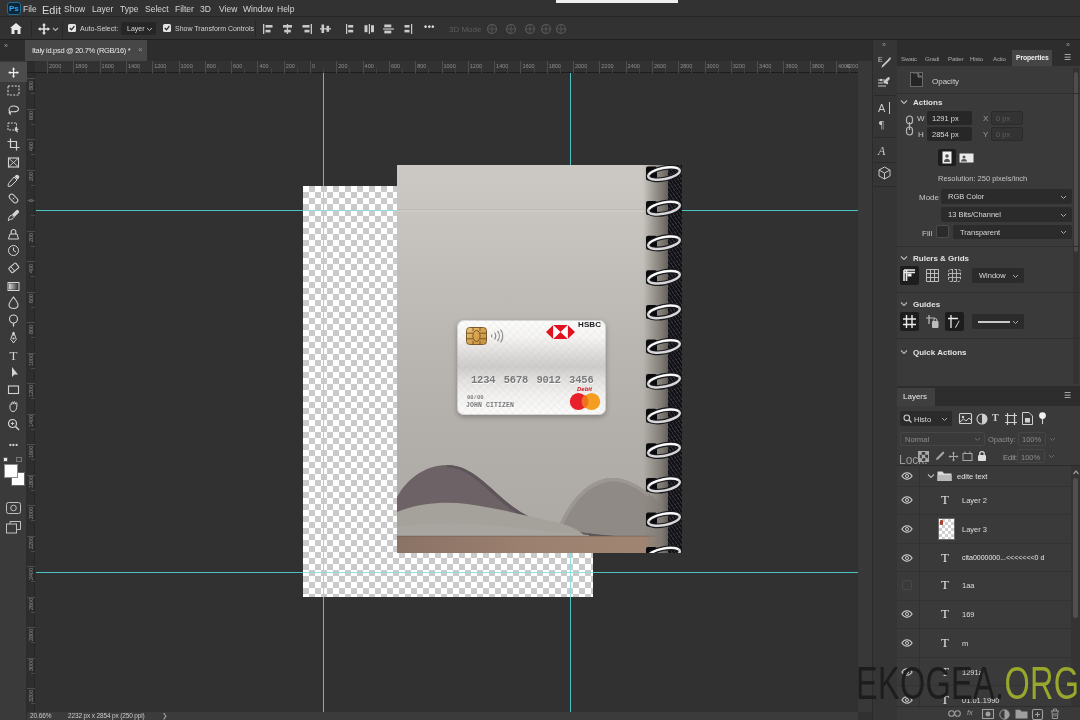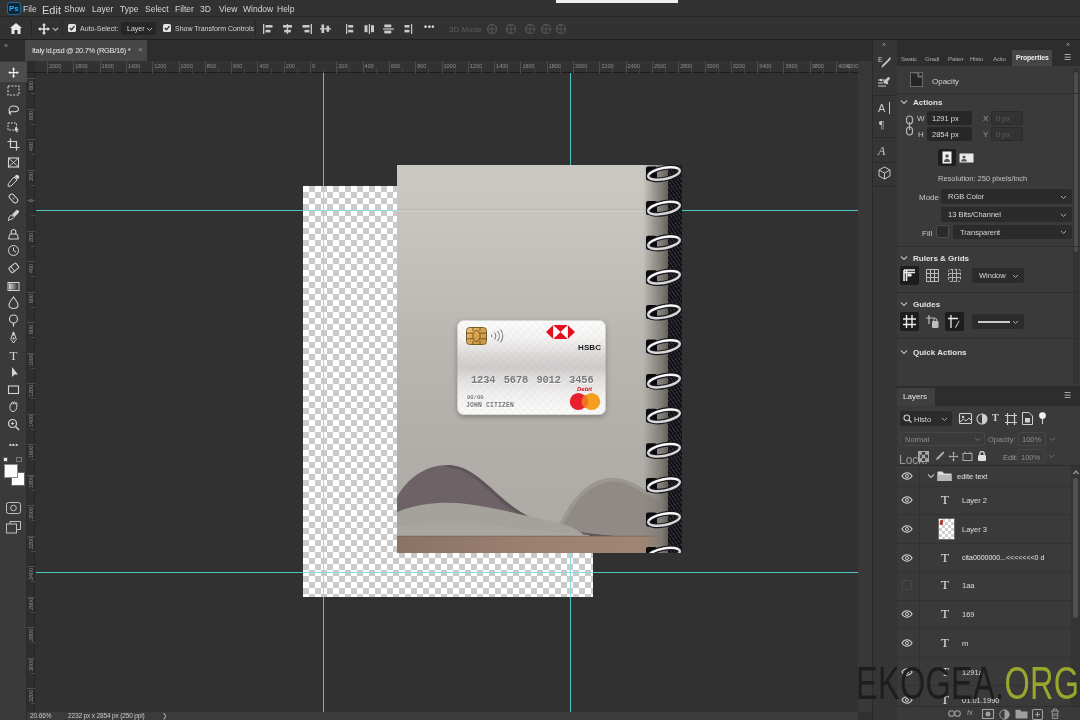--- a/index.html
+++ b/index.html
@@ -501,21 +501,21 @@
 <svg style="left:33px;top:9px" width="15" height="14" viewBox="0 0 15 14">
 <path d="M1.5 5.5 A 3.5 3.5 0 0 1 1.5 8.5 M4.5 3.5 A 6 6 0 0 1 4.5 10.5 M7.5 1.8 A 8.3 8.3 0 0 1 7.5 12.2 M10.5 0.5 A 10.5 10.5 0 0 1 10.5 13.5" stroke="#8a8a8a" stroke-width="1.2" fill="none"></path>
       </svg>
 <svg style="left:89px;top:5px" width="29" height="14" viewBox="0 0 29 14">
 <polygon points="7.3,0 7.3,14 0,7" fill="#e0121f"></polygon>
 <polygon points="21.7,0 21.7,14 29,7" fill="#e0121f"></polygon>
 <rect x="7.3" y="0" width="14.4" height="14" fill="#fdfdfd"></rect>
 <polygon points="7.3,0 21.7,0 14.5,7" fill="#e0121f"></polygon>
 <polygon points="7.3,14 21.7,14 14.5,7" fill="#e0121f"></polygon>
       </svg>
-<div class="txt" style="left:121px;top:23px;font-size:8px;font-weight:bold;color:#1b1b1b;letter-spacing:0.1px">HSBC</div>
+<div class="txt" style="left:121px;top:0;font-size:8px;font-weight:bold;color:#1b1b1b;letter-spacing:0.1px">HSBC</div>
 <div class="txt" style="left:14px;top:53.5px;font-family:'Liberation Mono',monospace;font-size:10.5px;font-weight:bold;color:#787878;letter-spacing:-0.2px;word-spacing:2.2px;text-shadow:0.5px 1px 0 rgba(255,255,255,0.85)">1234 5678 9012 3456</div>
 <div class="txt" style="left:10px;top:74px;font-family:'Liberation Mono',monospace;font-size:5.5px;font-weight:bold;color:#7d7d7d">00/00</div>
 <div class="txt" style="left:9px;top:81.5px;font-family:'Liberation Mono',monospace;font-size:6.5px;font-weight:bold;color:#787878;letter-spacing:0.1px;text-shadow:0.5px 0.5px 0 rgba(255,255,255,0.7)">JOHN CITIZEN</div>
 <div class="txt" style="left:120px;top:66px;font-size:6px;font-weight:bold;font-style:italic;color:#d5121f">Debit</div>
 <svg style="left:112px;top:72px" width="33" height="19" viewBox="0 0 33 19">
 <circle cx="9.4" cy="9.5" r="8.6" fill="#e8202b"></circle>
 <circle cx="22.6" cy="9.5" r="8.6" fill="#f59d1e"></circle>
 <path d="M16 2.7 A 8.6 8.6 0 0 0 16 16.3 A 8.6 8.6 0 0 0 16 2.7 Z" fill="#ef7121"></path>
       </svg>
 </div>

